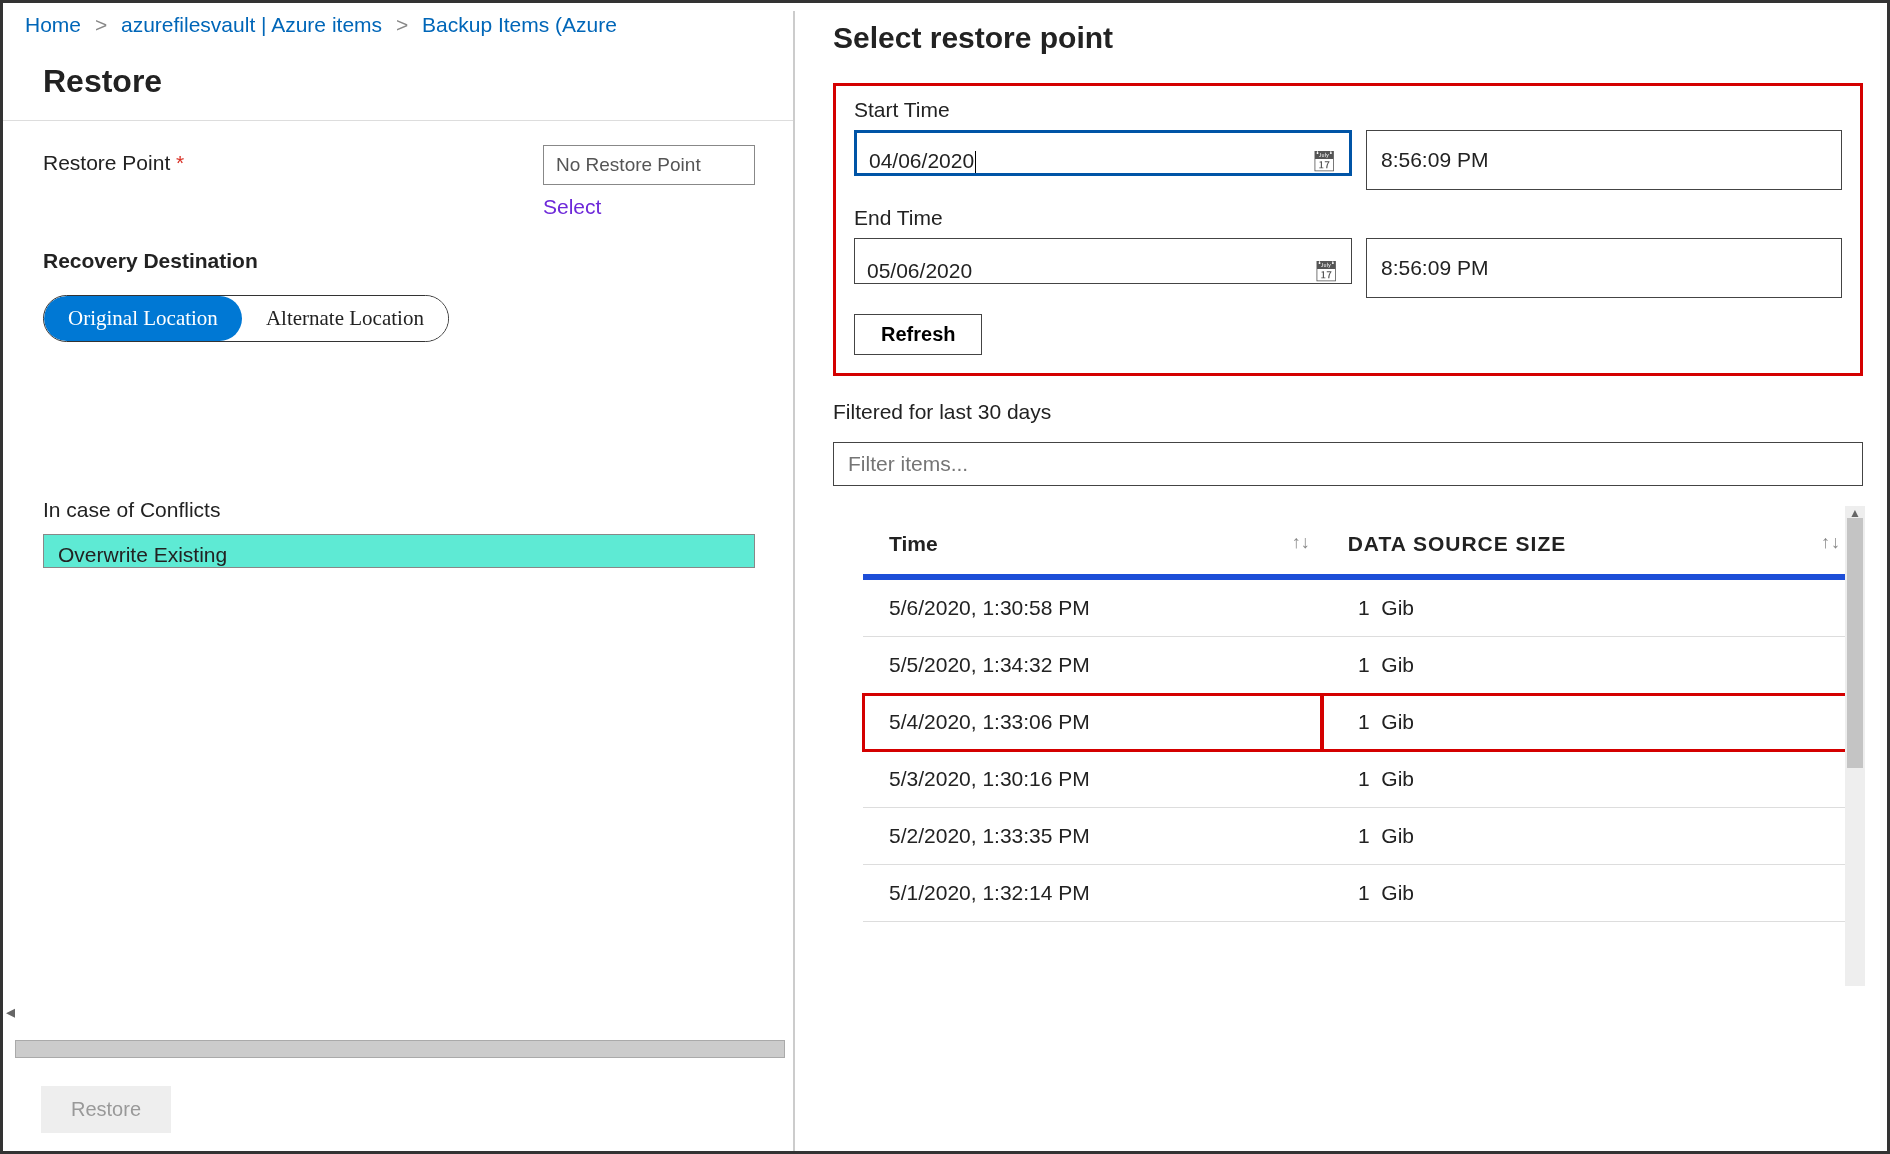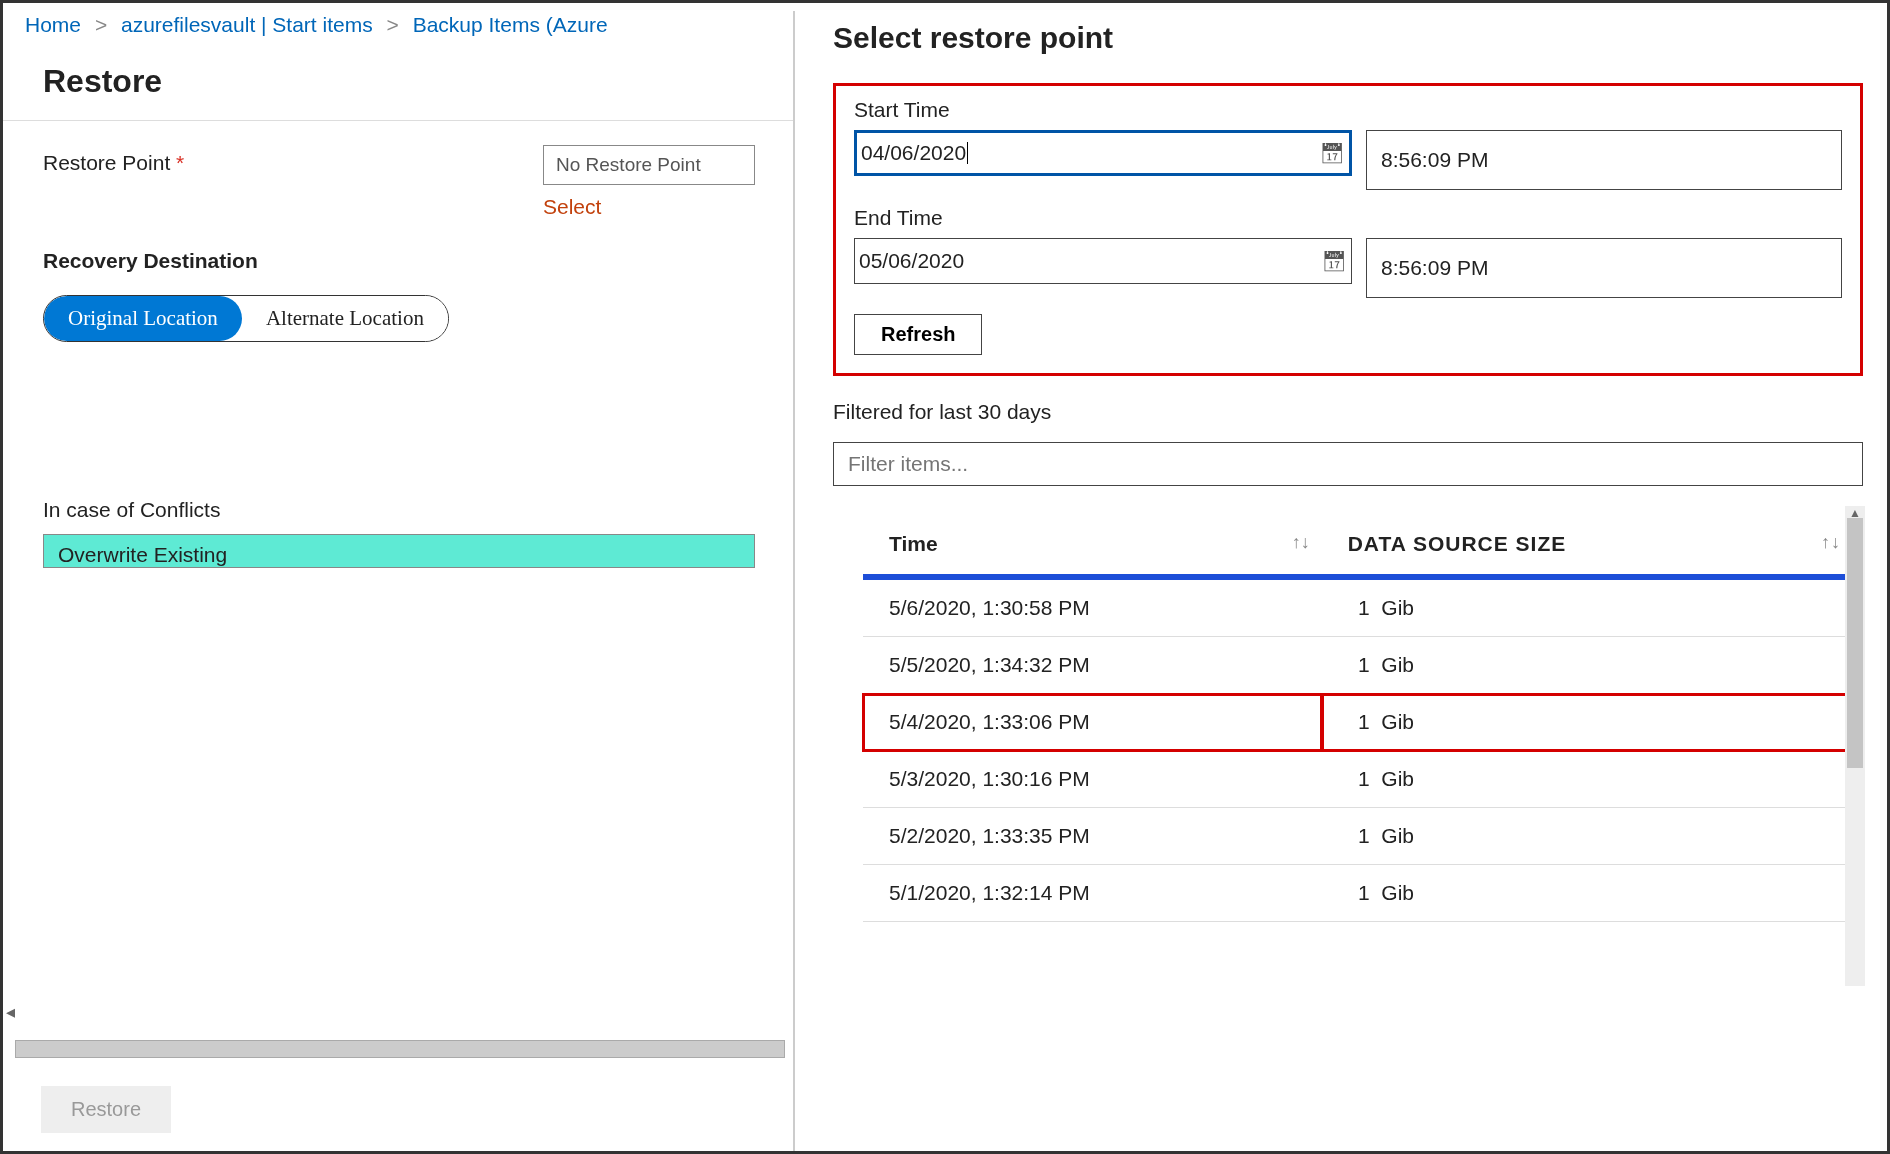--- a/index.html
+++ b/index.html
@@ -13,21 +13,21 @@
   
   .main-left { position: absolute; left: 0; top: 42px; width: 792px; padding: 18px 40px 0 40px; }
   .page-title { font-size: 32px; font-weight: 600; margin-bottom: 20px; }
   .divider { border: none; border-top: 1px solid #ddd; margin-left: -40px; margin-right: -40px; margin-bottom: 24px; }
   
   .field-row { display: flex; align-items: flex-start; margin-bottom: 30px; }
   .field-label { width: 500px; font-size: 21px; padding-top: 6px; }
   .req { color: #d93025; }
   .field-control { flex: 1; }
   .field-control input.txt { width: 100%; height: 40px; padding: 6px 12px; border: 1px solid #888; font-size: 19px; color: #555; }
-  .field-control .select-link { color: #c2410c; font-size: 21px; display: inline-block; margin-top: 10px; cursor: pointer; }
+  .field-control .select-link { color: #6d28d9; font-size: 21px; display: inline-block; margin-top: 10px; cursor: pointer; }
   
   .section-label { font-size: 21px; font-weight: 600; margin-bottom: 22px; }
   
   .pill-group { display: inline-flex; border: 1px solid #333; border-radius: 30px; overflow: hidden; margin-bottom: 66px; font-family: Liberation Serif, serif; }
   .pill { padding: 10px 24px; font-size: 21px; background: #fff; cursor: pointer; }
   .pill.active { background: #0078d4; color: #fff; border-radius: 30px; }
   
   .conflicts-label { font-size: 21px; margin-top: 90px; margin-bottom: 12px; }
   .conflicts-select { width: 100%; height: 34px; border: 1px solid #888; padding: 8px 14px; font-size: 21px; background: #5eead4; }
   
@@ -36,21 +36,21 @@
   .restore-btn { background: #eee; color: #999; border: none; padding: 12px 30px; font-size: 20px; margin-left: 26px; }
   .left-edge-handle { position: absolute; left: 3px; bottom: 128px; font-size: 18px; color: #666; }
   
   
   .panel-right { position: absolute; right: 0; top: 8px; bottom: 0; width: 1094px; border-left: 2px solid #ccc; background: #fff; padding: 10px 24px 0 38px; }
   .panel-title { font-size: 30px; font-weight: 600; margin-bottom: 28px; }
   
   .date-section { border: 3px solid #d40000; padding: 12px 18px 18px 18px; margin-bottom: 24px; }
   .dt-label { font-size: 21px; margin-bottom: 8px; }
   .dt-row { display: flex; gap: 14px; margin-bottom: 16px; }
-  .date-input { flex: 0 0 498px; height: 46px; border: 1px solid #444; display: flex; align-items: center; padding: 0 4px; font-size: 21px; background: #fff; position: relative; }
+  .date-input { flex: 0 0 498px; height: 46px; border: 1px solid #444; display: flex; align-items: flex-end; padding: 0 12px; font-size: 21px; background: #fff; position: relative; }
   .date-input.focused { border: 3px solid #0054a6; }
   .date-input .cal { margin-left: auto; font-size: 20px; color: #555; }
   .time-input { flex: 1; height: 60px; border: 1px solid #444; padding: 0 14px; font-size: 21px; display: flex; align-items: center; }
   .refresh-btn { border: 1px solid #444; background: #fff; padding: 8px 26px; font-size: 20px; font-weight: 600; cursor: pointer; }
   
   .filter-note { font-size: 21px; margin-bottom: 18px; }
   .filter-box { width: 100%; height: 44px; border: 1px solid #444; padding: 0 14px; font-size: 21px; color: #888; margin-bottom: 18px; }
   
   .table-wrap { position: relative; height: 480px; }
   .table-scroll { position: absolute; right: -2px; top: 2px; width: 20px; height: 100%; background: #eee; }
@@ -70,21 +70,21 @@
   .ok-btn { background: #0072c6; color: #fff; border: none; padding: 8px 54px; font-size: 21px; font-weight: 600; cursor: pointer; }
   
   .caret { display: inline-block; width: 1px; height: 22px; background: #000; vertical-align: middle; margin-left: 1px; }
 </style>
 </head>
 <body>
 
 <div class="breadcrumb">
   <a>Home</a>
   <span class="sep">&gt;</span>
-  <a>azurefilesvault | Start items</a>
+  <a>azurefilesvault | Azure items</a>
   <span class="sep">&gt;</span>
   <a>Backup Items (Azure</a>
 </div>
 
 <div class="main-left">
   <h1 class="page-title">Restore</h1>
   <hr class="divider">
   
   <div class="field-row">
     <div class="field-label">

